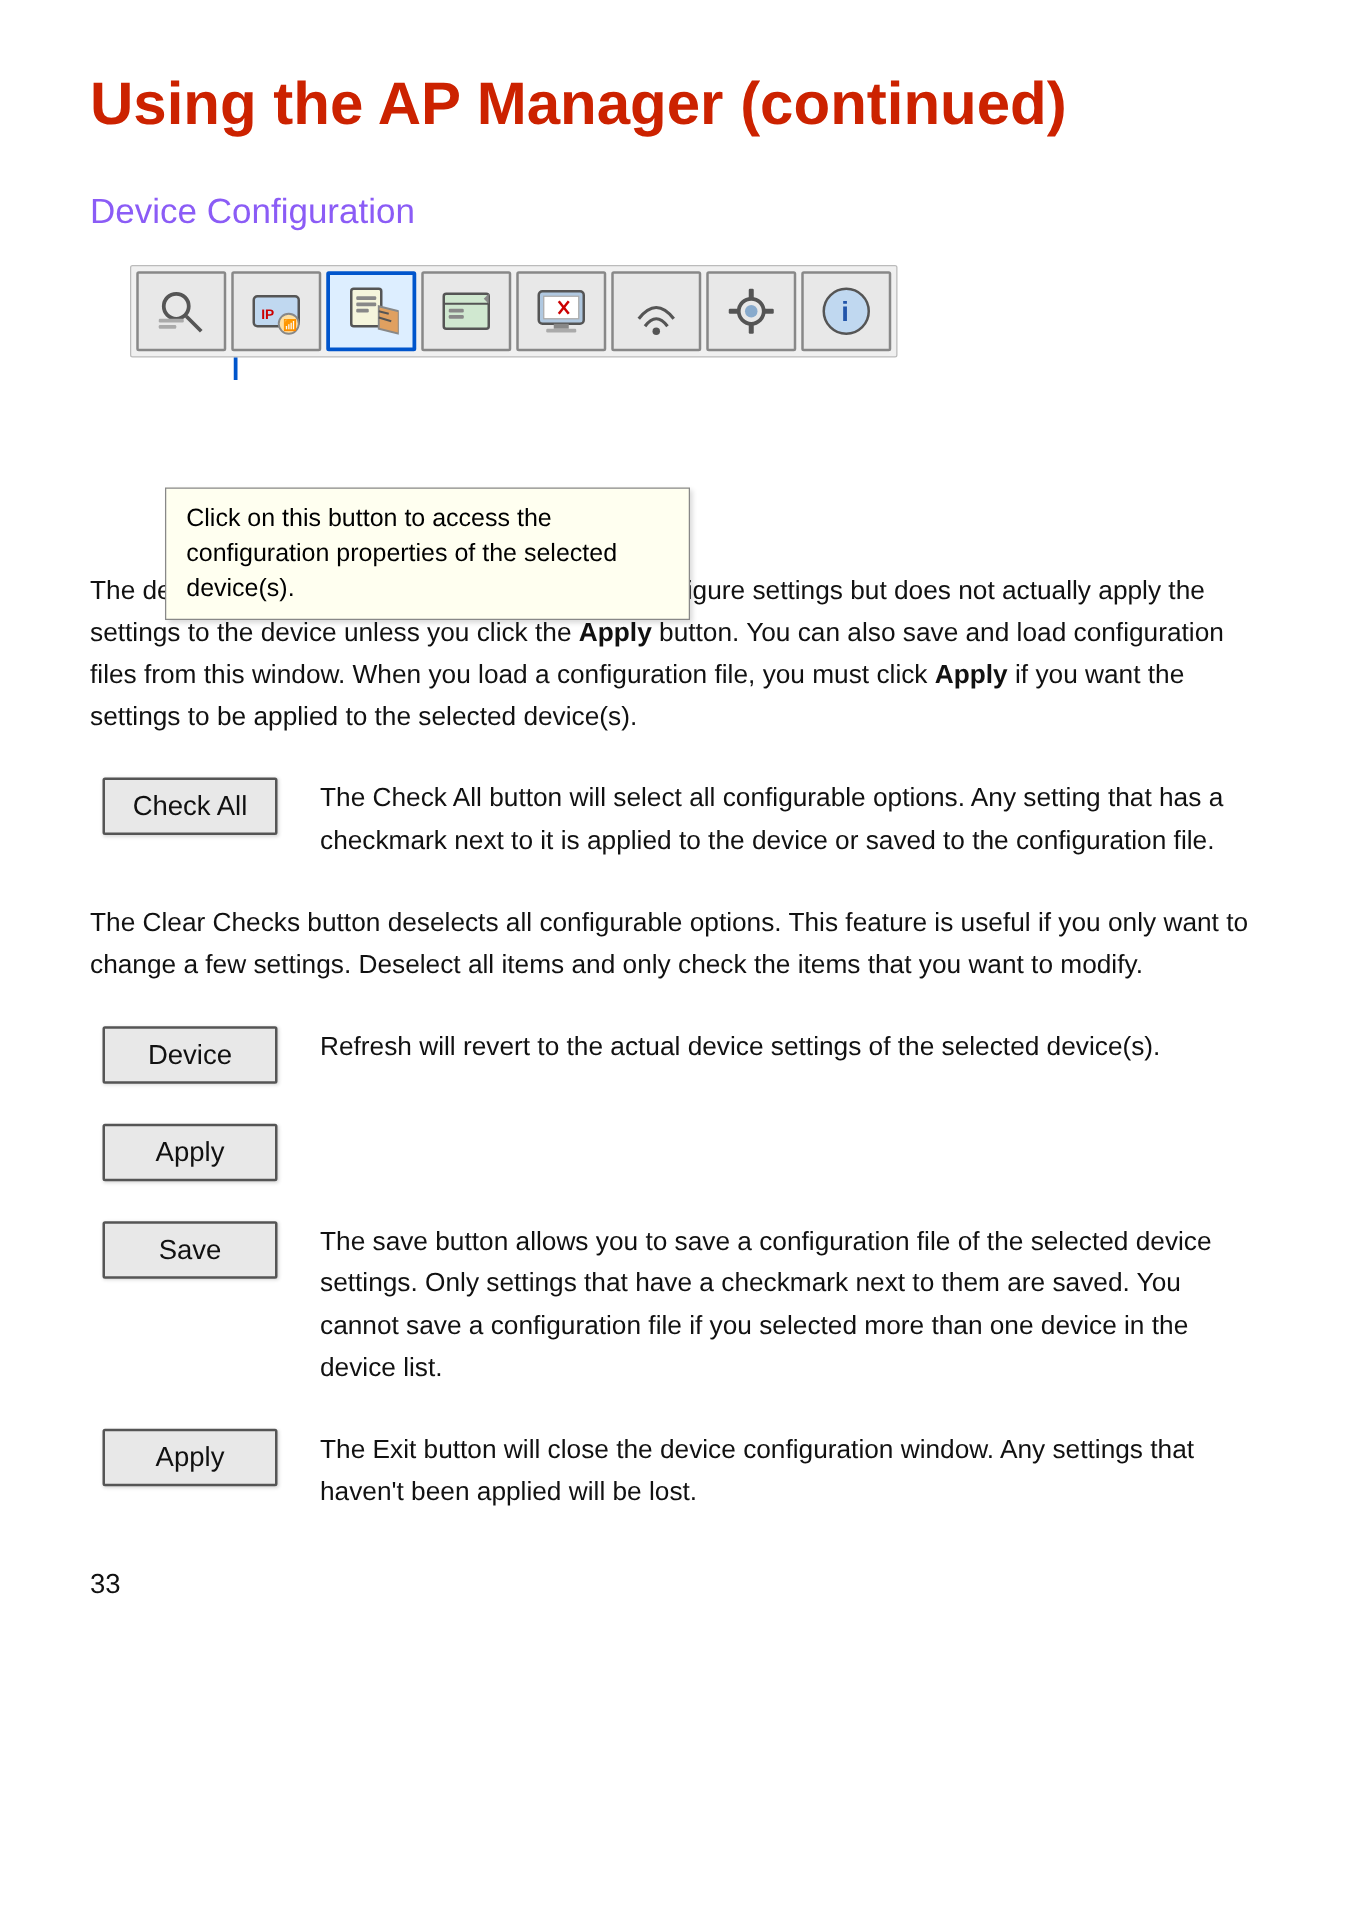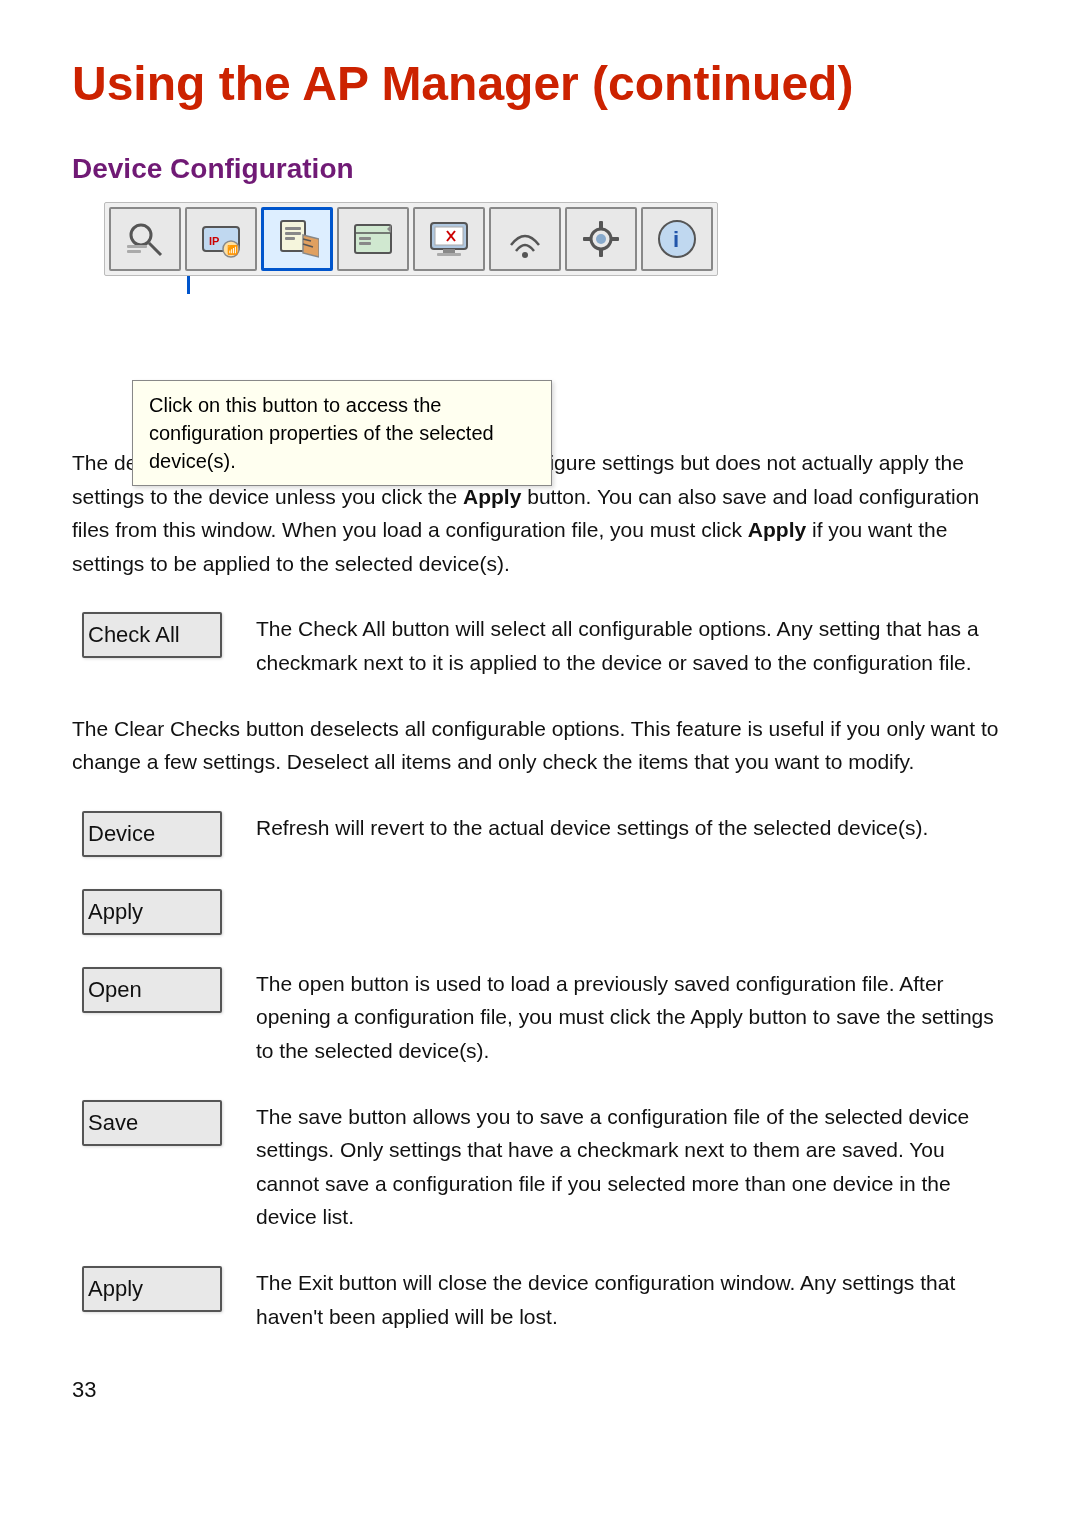--- a/index.html
+++ b/index.html
@@ -14,23 +14,23 @@
       line-height: 1.5;
     }
     h1.page-title {
       font-size: 48px;
       font-weight: bold;
       color: #cc2200;
       margin-bottom: 28px;
     }
     h2.section-title {
       font-size: 28px;
-      font-weight: bold;
-      color: #701a75;
-      margin-bottom: 12px;
+      font-weight: normal;
+      color: #8b5cf6;
+      margin-bottom: 22px;
     }
     .toolbar-area {
       display: flex;
       align-items: flex-start;
       margin-bottom: 24px;
       position: relative;
       padding-left: 32px;
     }
     .toolbar-icons {
       display: flex;
@@ -97,21 +97,21 @@
     }
     .ui-button {
       display: inline-block;
       border: 2px solid #555555;
       background: #e8e8e8;
       padding: 8px 4px;
       font-size: 22px;
       font-family: Arial, sans-serif;
       cursor: pointer;
       min-width: 140px;
-      text-align: left;
+      text-align: center;
       border-radius: 2px;
       color: #111;
       box-shadow: 1px 1px 3px rgba(0,0,0,0.15);
     }
     .desc-col {
       flex: 1;
       font-size: 21px;
       line-height: 1.6;
       color: #111;
     }
@@ -242,26 +242,20 @@
     </div>
     <div class="desc-col">Refresh will revert to the actual device settings of the selected device(s).</div>
   </div>
     <div class="button-row">
     <div class="button-col">
       <button class="ui-button">Apply</button>
     </div>
   </div>
     <div class="button-row">
     <div class="button-col">
-      <button class="ui-button">Open</button>
-    </div>
-    <div class="desc-col">The open button is used to load a previously saved configuration file. After opening a configuration file, you must click the Apply button to save the settings to the selected device(s).</div>
-  </div>
-    <div class="button-row">
-    <div class="button-col">
       <button class="ui-button">Save</button>
     </div>
     <div class="desc-col">The save button allows you to save a configuration file of the selected device settings. Only settings that have a checkmark next to them are saved. You cannot save a configuration file if you selected more than one device in the device list.</div>
   </div>
     <div class="button-row">
     <div class="button-col">
       <button class="ui-button">Apply</button>
     </div>
     <div class="desc-col">The Exit button will close the device configuration window. Any settings that haven't been applied will be lost.</div>
   </div>

